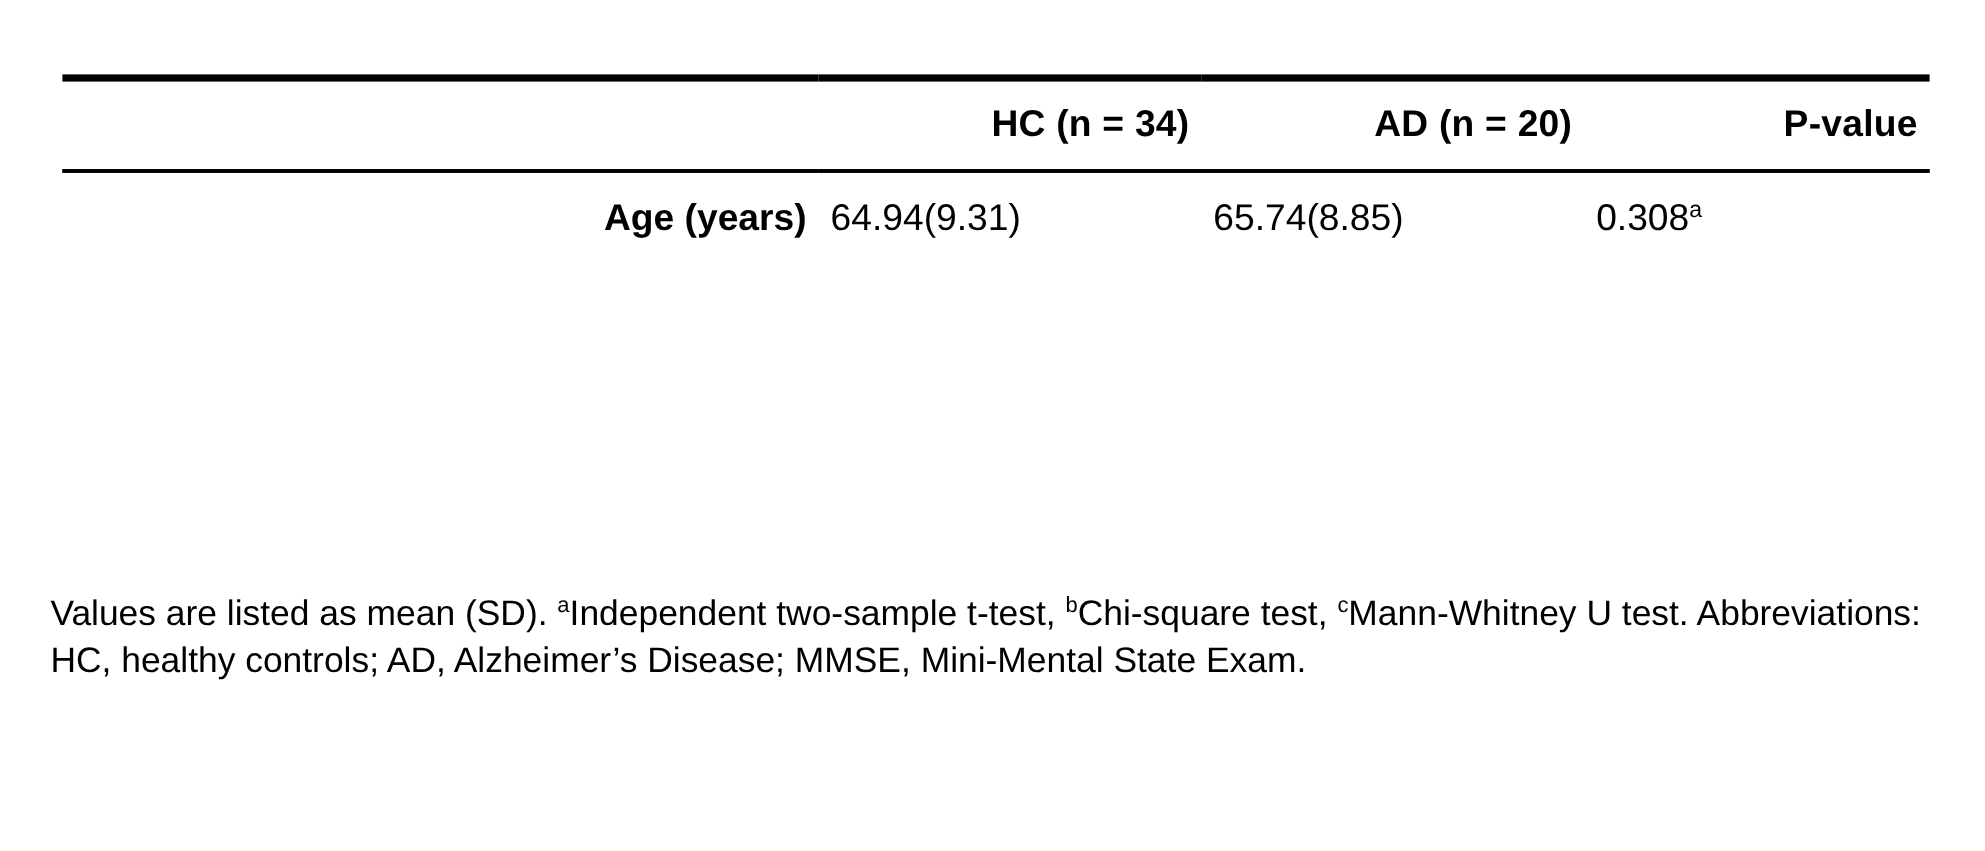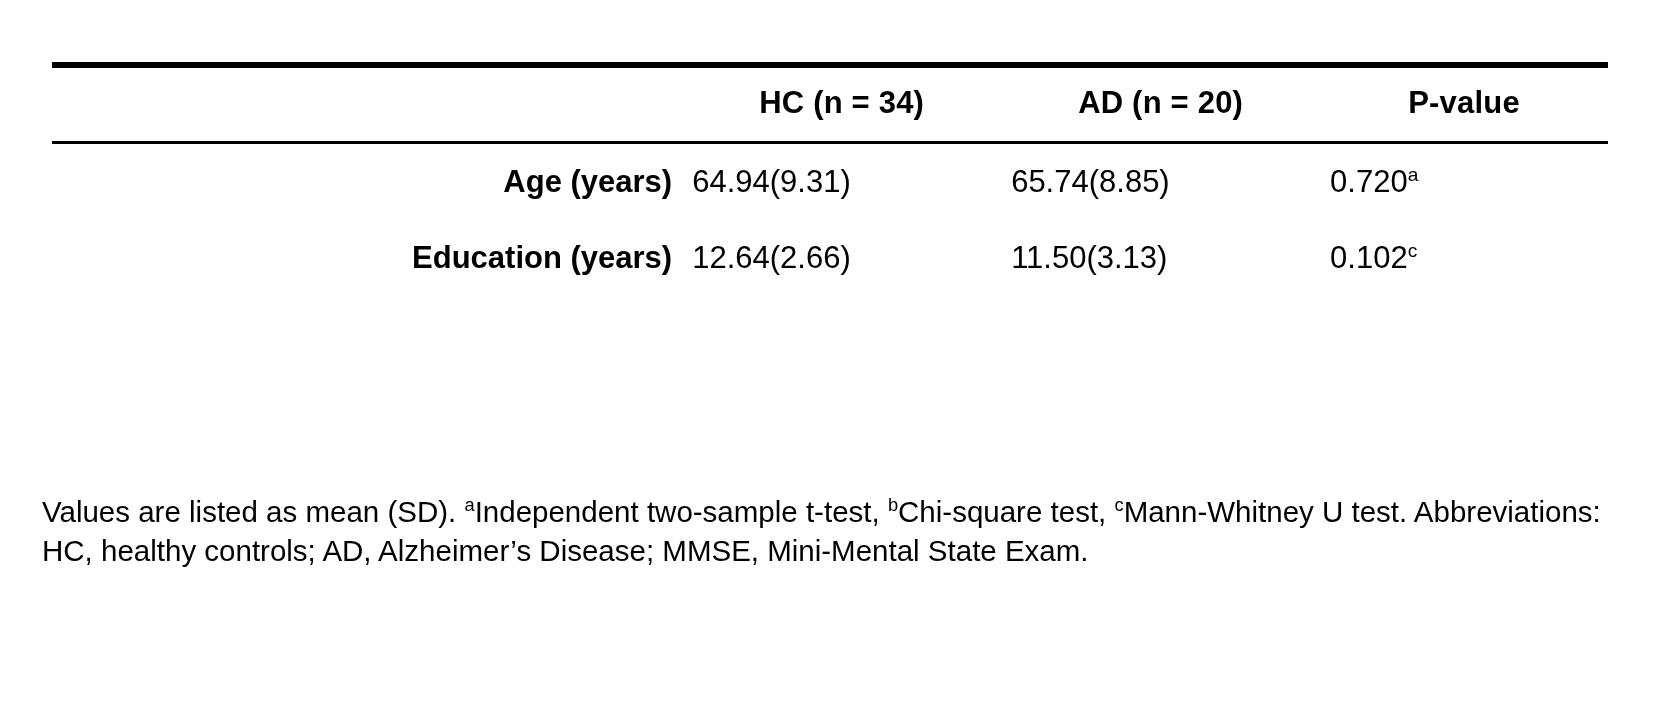--- a/index.html
+++ b/index.html
@@ -34,21 +34,21 @@
   }
   table.stats col.c-label { width: 40.5%; }
   table.stats col.c-hc    { width: 20.5%; }
   table.stats col.c-ad    { width: 20.5%; }
   table.stats col.c-p     { width: 18.5%; }
 
   table.stats thead th {
     font-size: 31px;
     font-weight: bold;
     padding: 17px 10px 20px 10px;
-    text-align: center;
+    text-align: right;
     vertical-align: bottom;
     letter-spacing: 0.2px;
   }
   table.stats thead th.label-head {
     text-align: left;
     padding-left: 18px;
   }
   .rule-top {
     border-top: 6px solid #000000;
   }
@@ -102,27 +102,21 @@
           <th>HC (n = 34)</th>
           <th>AD (n = 20)</th>
           <th>P-value</th>
         </tr>
       </thead>
       <tbody>
         <tr>
           <td class="row-label">Age (years)</td>
           <td>64.94(9.31)</td>
           <td>65.74(8.85)</td>
-          <td><span>0.720</span><sup>a</sup></td>
-        </tr>
-        <tr>
-          <td class="row-label">Education (years)</td>
-          <td>12.64(2.66)</td>
-          <td>11.50(3.13)</td>
-          <td><span>0.102</span><sup>c</sup></td>
+          <td><span>0.308</span><sup>a</sup></td>
         </tr>
       </tbody>
     </table>
   </div>
 
   <div class="footnote">
     <span>Values are listed as mean (SD). </span><sup>a</sup><span>Independent two-sample t-test, </span><sup>b</sup><span>Chi-square test, </span><sup>c</sup><span>Mann-Whitney U test. Abbreviations: HC, healthy controls; AD, Alzheimer’s Disease; MMSE, Mini-Mental State Exam.</span>
   </div>
 
 </div>

